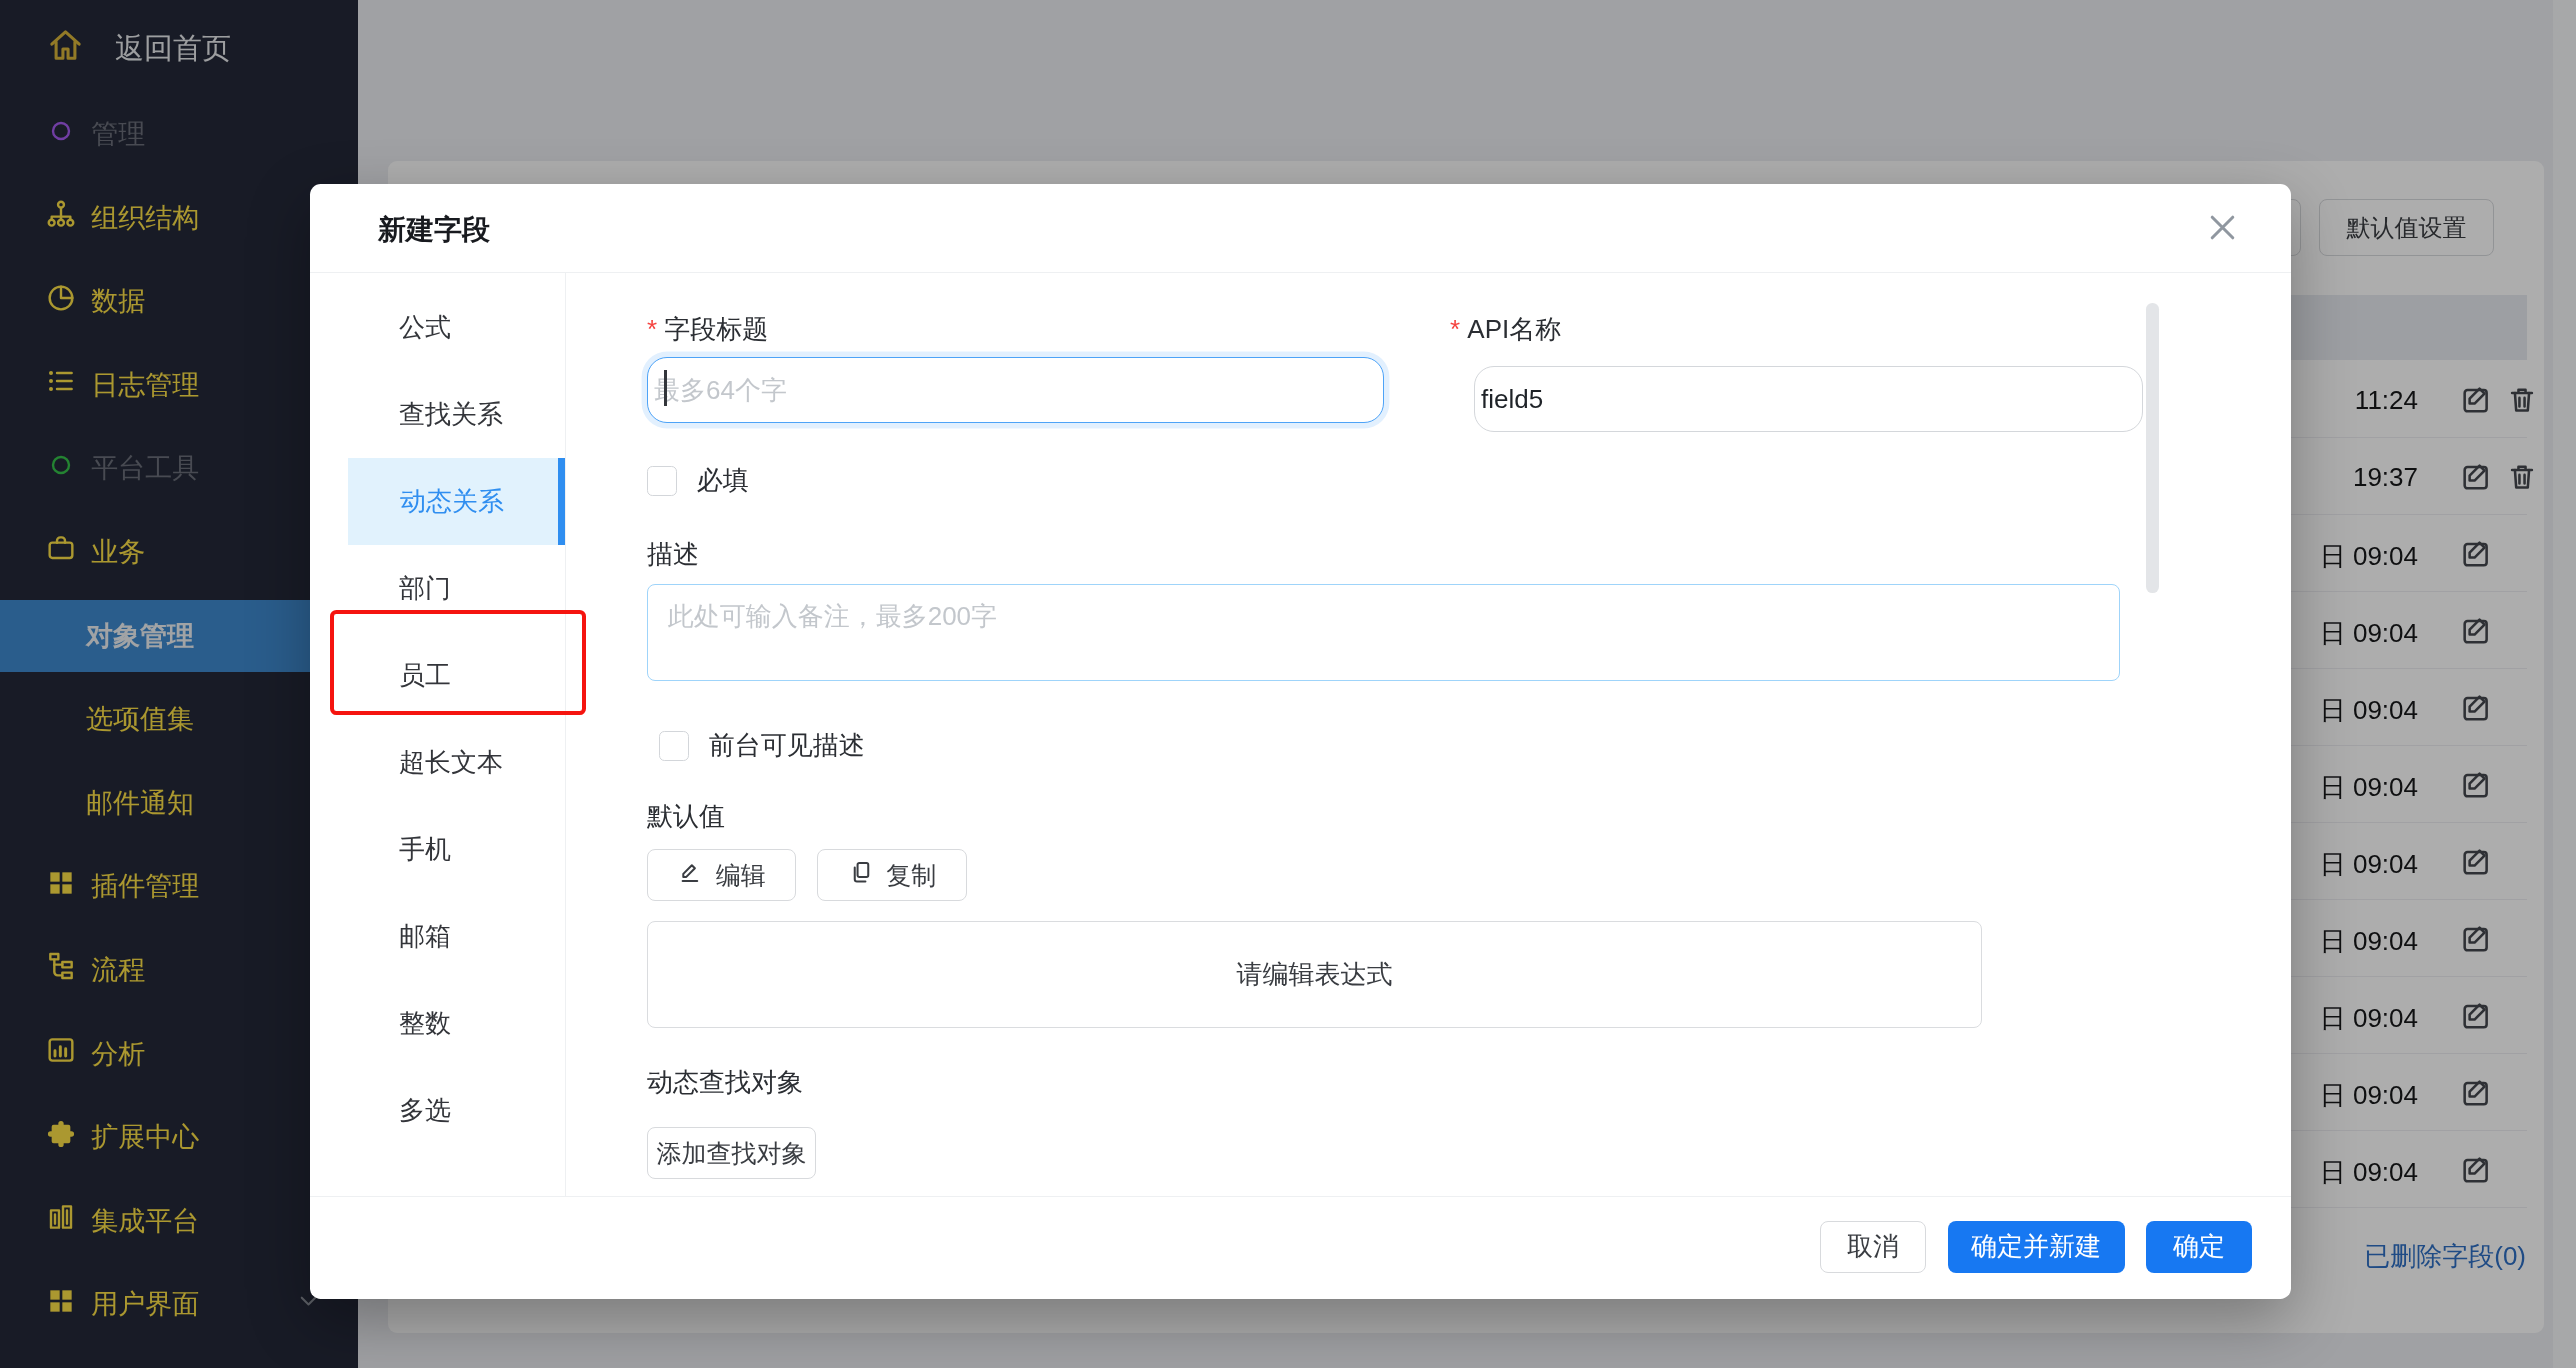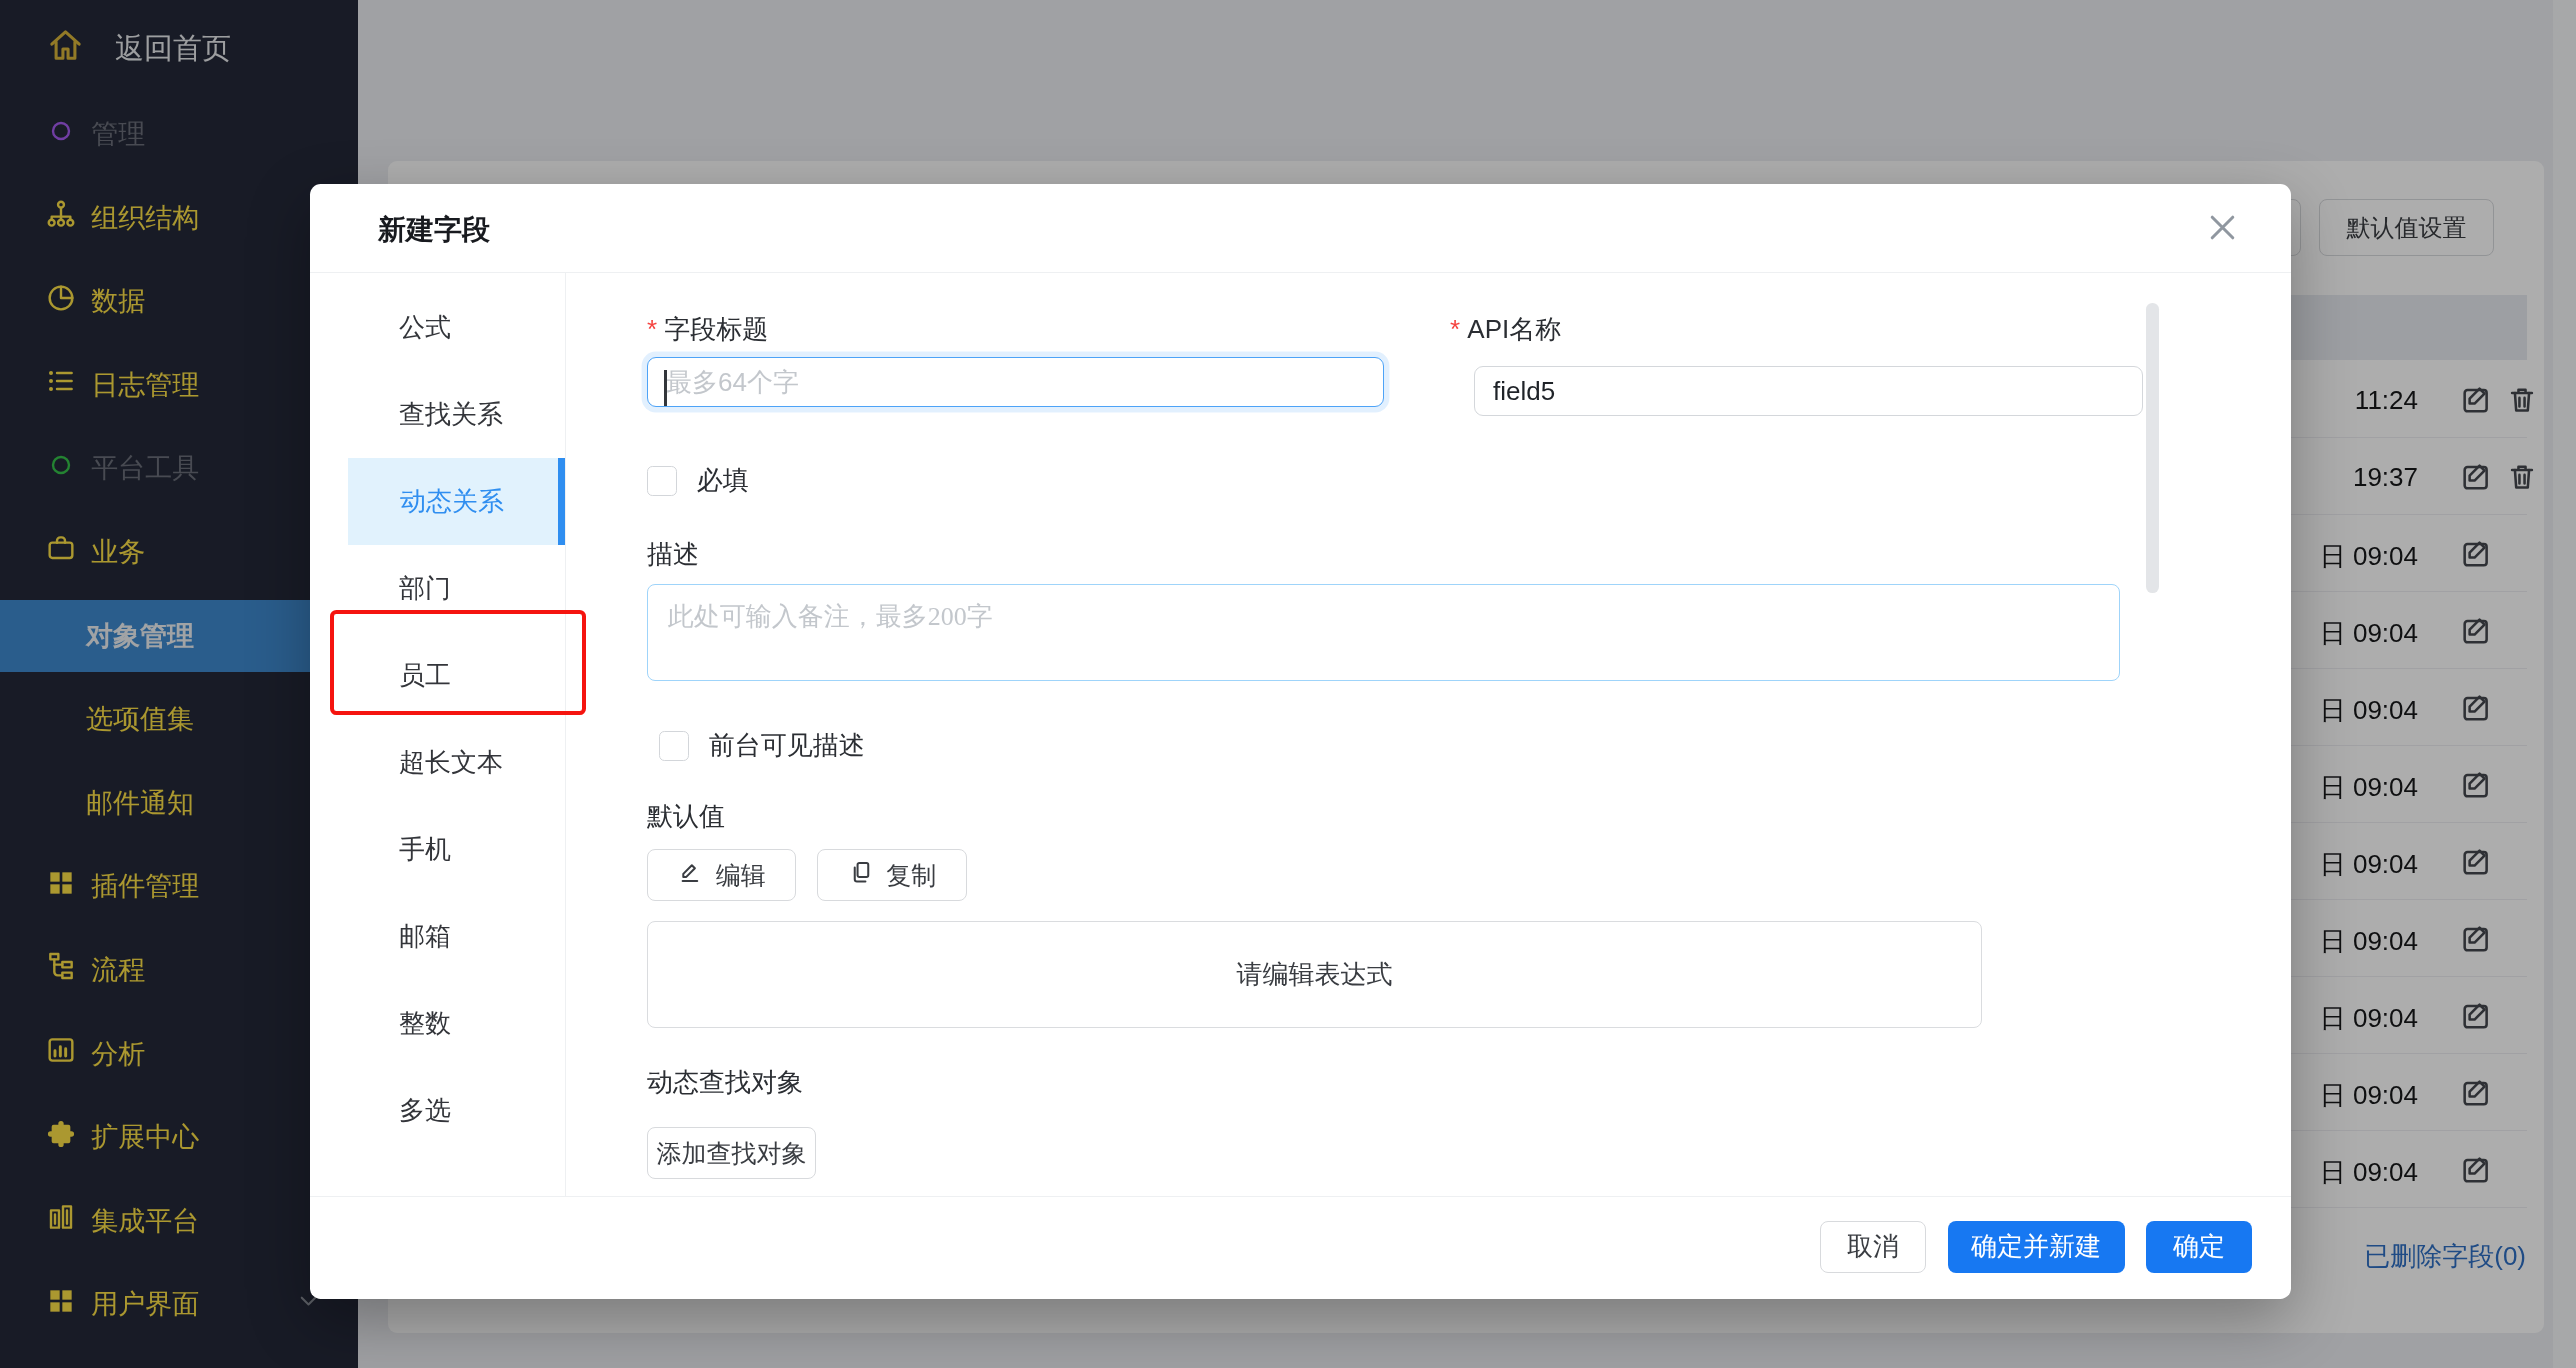--- a/index.html
+++ b/index.html
@@ -57,27 +57,27 @@
   .m-close { position:absolute; right:48px; top:23px; width:41px; height:41px; color:#9097a0; cursor:pointer; }
   .m-close svg { width:41px; height:41px; }
   .m-body { position:relative; display:flex; height:923px; }
   .m-nav { position:relative; width:256px; border-right:1.8px solid #eef0f2; padding-top:10.7px; overflow:hidden; }
   .m-nav-item { height:87px; display:flex; align-items:center; padding-left:89px; font-size:26px; color:#33353a; cursor:pointer; }
   .m-nav-item.active { margin-left:38px; padding-left:52px; background:var(--nav_active_bg); color:var(--nav_active_text); border-right:7.2px solid var(--nav_active_text); }
   .annotation-box { position:absolute; left:19.7px; top:337px; width:256px; height:105px; border:4.5px solid var(--annotation_red); border-radius:6.3px; z-index:3; pointer-events:none; }
   .m-form { position:relative; flex:1; }
   .f-label { position:absolute; font-size:26px; color:#2b2e33; }
   .req { color:#f5433f; margin-right:7.2px; }
-  .f-input { position:absolute; height:50px; border:1.8px solid #d4d7db; border-radius:9px; font-size:26px; color:#1f2328; padding:0 18px; outline:none; font-family:inherit; background:#fff; }
+  .f-input { position:absolute; height:66px; border:1.8px solid #d4d7db; border-radius:20px; font-size:26px; color:#1f2328; padding:0 6px; outline:none; font-family:inherit; background:#fff; }
   .f-input::placeholder, .f-area::placeholder { color:#c3c7cc; }
   .f-input.focused { border-color:var(--focus_border); box-shadow:0 0 0 5.4px rgba(77,163,247,0.16); }
   .caret { position:absolute; left:98px; top:97px; width:2.7px; height:36px; background:#33363b; z-index:2; }
   .chk-row { position:absolute; display:flex; align-items:center; gap:19.7px; font-size:26px; color:#2b2e33; cursor:pointer; }
   .chk { width:30px; height:30px; border:1.8px solid #d3d6da; border-radius:5.4px; background:#fff; }
-  .f-area { position:absolute; left:81px; top:311px; width:1473px; height:97px; border:1.8px solid var(--textarea_border); border-radius:8px; font-size:26px; padding:14.3px 19.7px; resize:none; outline:none; font-family:Liberation Serif, serif; color:#1f2328; }
+  .f-area { position:absolute; left:81px; top:311px; width:1473px; height:97px; border:1.8px solid var(--textarea_border); border-radius:8px; font-size:26px; padding:14.3px 19.7px; resize:none; outline:none; font-family:Liberation Sans, sans-serif; color:#1f2328; }
   .mini-btn { position:absolute; height:52px; font-size:25px; gap:11.6px; border-radius:8px; }
   .mini-btn svg { width:27px; height:27px; }
   .expr-box { position:absolute; left:81px; top:648px; width:1335px; height:107px; border:1.8px solid #dadcdf; border-radius:8px; display:flex; align-items:center; justify-content:center; font-size:26px; color:#3a3d42; }
   .m-scroll { position:absolute; left:1580px; top:30px; width:12.5px; height:290px; background:#e3e5e8; border-radius:6.3px; cursor:pointer; }
   .m-footer { position:relative; height:100px; border-top:1.8px solid #eef0f2; display:flex; align-items:center; justify-content:flex-end; gap:21.5px; padding-right:39px; }
   .m-footer .btn { height:52px; font-size:26px; }
   .btn-cancel { width:106px; }
   .btn-primary { background:var(--accent); border:none; color:#fff; }
   .btn-cnn { width:177px; }
   .btn-ok { width:106px; }

